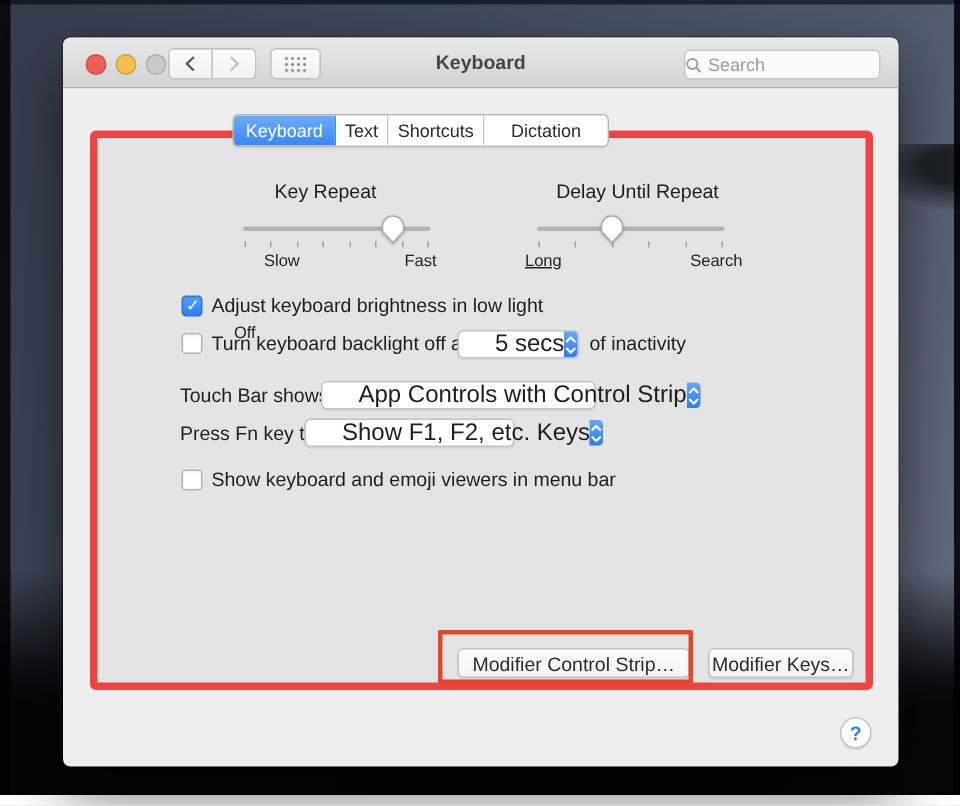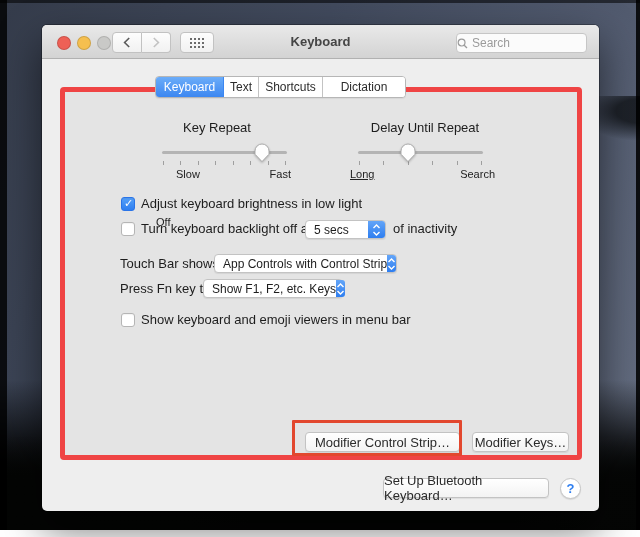--- a/index.html
+++ b/index.html
@@ -77,21 +77,21 @@
     background:#fff;border:1px solid #b5b5b5;box-sizing:border-box;
     box-shadow:inset 0 1px 1px rgba(0,0,0,.05);}
   .checkbox.checked{background:linear-gradient(#55a0f8,#2f7ef0);border-color:#2a74e8;}
   .checkbox.checked::after{content:"✓";position:absolute;left:2px;top:-1px;
     color:#fff;font-size:11px;font-weight:bold;}
   .cb-label{position:absolute;font-size:13px;color:#1d1d1d;}
 
   .popup{position:absolute;height:19px;background:#fff;border:1px solid #c3c3c3;
     border-radius:4px;box-sizing:border-box;display:flex;align-items:center;
     box-shadow:0 1px 1px rgba(0,0,0,.07);}
-  .popup .val{font-size:12px;color:#1d1d1d;padding-left:8px;white-space:nowrap;}
+  .popup .val{font-size:16px;color:#1d1d1d;padding-left:24px;white-space:nowrap;}
   .popup .cap{margin-left:auto;width:17px;height:17px;border-radius:0 3px 3px 0;
     background:linear-gradient(#63a5f8,#2e7ef0);display:flex;align-items:center;justify-content:center;}
 
   .pushbtn{position:absolute;height:20px;background:linear-gradient(#ffffff,#f3f3f3);
     border:1px solid #c3c3c3;border-radius:4px;font-size:13px;color:#2b2b2b;
     display:flex;align-items:center;justify-content:center;
     box-shadow:0 1px 1px rgba(0,0,0,.07);box-sizing:border-box;}
 
   .annotation{position:absolute;left:292px;top:420px;width:170px;height:36px;
     border:3px solid #e2472e;box-sizing:border-box;border-radius:1px;}
@@ -235,18 +235,17 @@
       <div class="pushbtn" style="left:407px;top:340px;width:97px;">Modifier Keys…</div>
     </div>
 
     <div class="tabs">
       <div class="tab tab-w0 selected">Keyboard</div>
       <div class="tab tab-w1">Text</div>
       <div class="tab tab-w2">Shortcuts</div>
       <div class="tab tab-w4">Dictation</div>
     </div>
 
-    <div class="pushbtn" style="left:341px;top:453px;width:166px;">Set Up Bluetooth Keyboard…</div>
     <div class="helpbtn">?</div>
   </div>
 
   <div class="annotation"></div>
 </div>
 
 </body></html>

